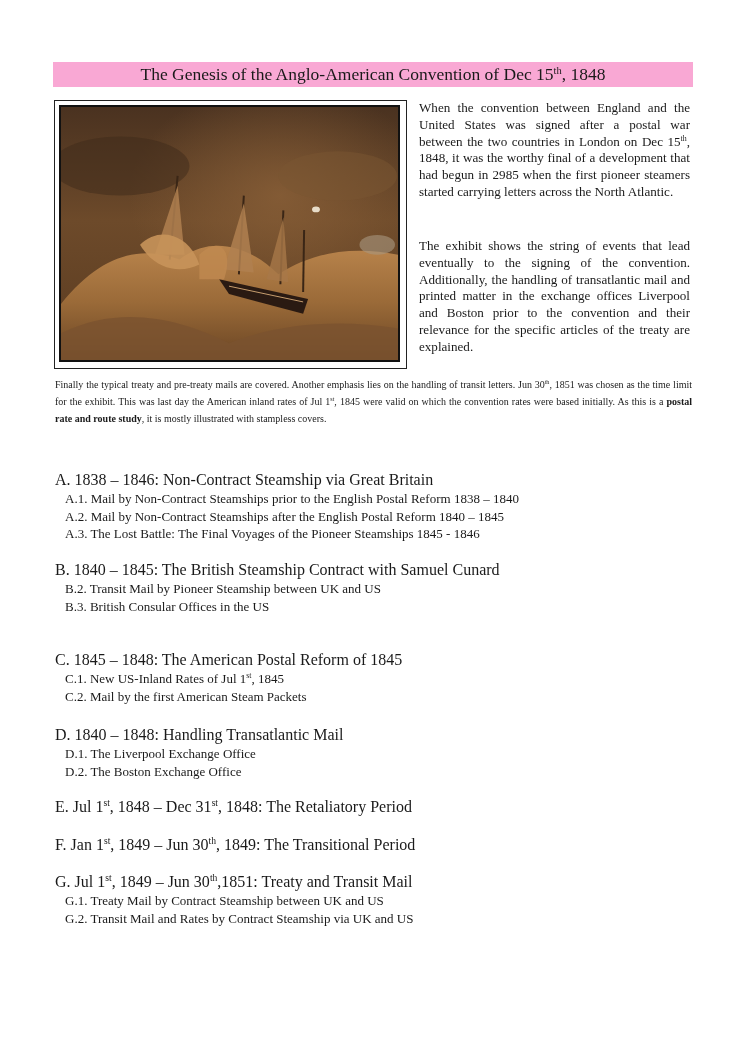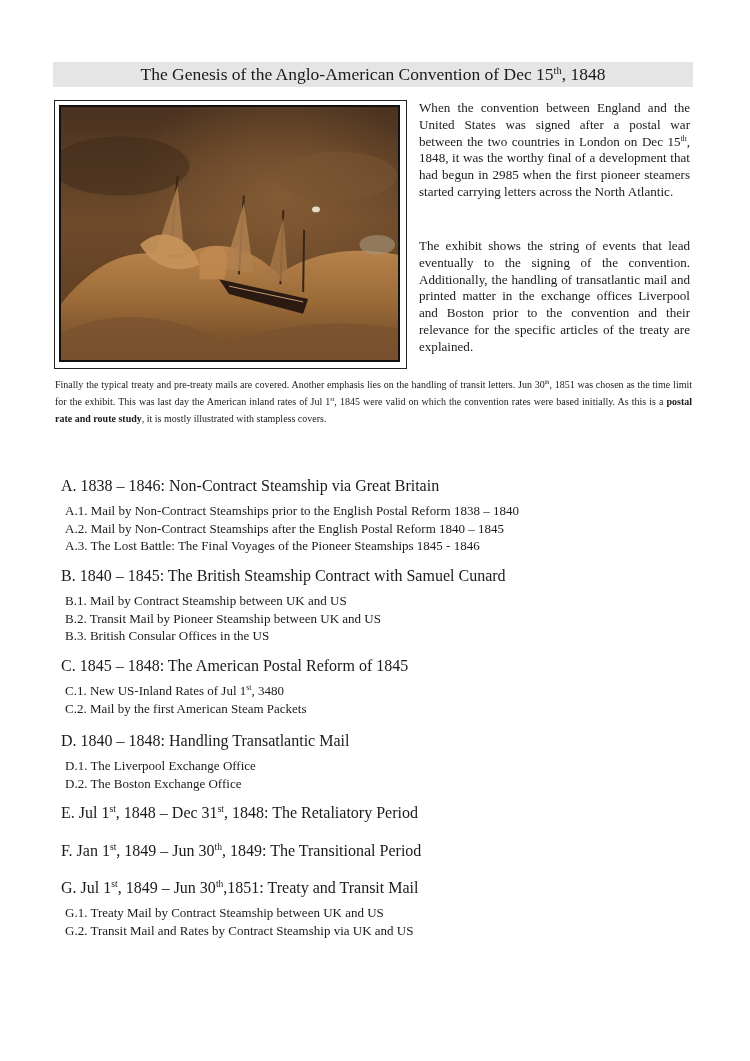--- a/index.html
+++ b/index.html
@@ -1,35 +1,35 @@
 <!DOCTYPE html>
 <html><head>
 <meta charset="utf-8">
 <style>
   html, body { margin:0; padding:0; background:#ffffff; }
   body { width:750px; height:1061px; position:relative; overflow:hidden;
          font-family:"Liberation Serif","DejaVu Serif",serif; color:#1a1a1a; }
   .title-bar { position:absolute; left:53px; top:62px; width:640px; height:25px;
-               background:#e5e5e5; text-align:center; font-size:17.5px; line-height:25px; }
+               background:#f9a8d4; text-align:center; font-size:17.5px; line-height:25px; }
   sup { font-size:0.6em; line-height:0; vertical-align:super; position:relative; top:0.05em; }
   .pic-frame { position:absolute; left:54px; top:100px; width:351px; height:267px;
                border:1px solid #222; background:#fff; }
   .pic { position:absolute; left:4px; top:4px; width:341px; height:257px;
          border:2px solid #111; box-sizing:border-box; overflow:hidden; background:#6b4a2a; }
   .pic svg { width:100%; height:100%; display:block; }
   .intro { position:absolute; left:419px; width:271px; font-size:13.1px; line-height:16.8px;
            text-align:justify; }
   .intro p { margin:0; }
   #intro1 { top:100px; }
   #intro2 { top:238px; }
   .wide { position:absolute; left:55px; top:377px; width:637px; font-size:10px;
           line-height:16.8px; text-align:justify; }
   .wide b { font-weight:bold; }
   .toc { position:absolute; left:55px; width:640px; }
-  .sec-head { font-size:16px; line-height:20px; margin:6px; }
+  .sec-head { font-size:16px; line-height:20px; margin:0; }
   .sub { font-size:13px; line-height:17.5px; margin:0 0 0 10px; }
 </style>
 </head>
 <body>
 
 <div class="title-bar">
   <span>The Genesis of the Anglo-American Convention of Dec 15</span><sup>th</sup><span>, 1848</span>
 </div>
 
 <div class="pic-frame">
@@ -88,28 +88,27 @@
 
 <div class="toc" style="top:470px;">
   <p class="sec-head">A. 1838 – 1846: Non-Contract Steamship via Great Britain</p>
   <p class="sub">A.1. Mail by Non-Contract Steamships prior to the English Postal Reform 1838 – 1840</p>
   <p class="sub">A.2. Mail by Non-Contract Steamships after the English Postal Reform 1840 – 1845</p>
   <p class="sub">A.3. The Lost Battle: The Final Voyages of the Pioneer Steamships 1845 - 1846</p>
 </div>
 
 <div class="toc" style="top:560px;">
   <p class="sec-head">B. 1840 – 1845: The British Steamship Contract with Samuel Cunard</p>
-  <p class="sub">B.1. Mail by Contract Steamship between UK and US</p>
   <p class="sub">B.2. Transit Mail by Pioneer Steamship between UK and US</p>
   <p class="sub">B.3. British Consular Offices in the US</p>
 </div>
 
 <div class="toc" style="top:650px;">
   <p class="sec-head">C. 1845 – 1848: The American Postal Reform of 1845</p>
-  <p class="sub"><span>C.1. New US-Inland Rates of Jul 1</span><sup>st</sup><span>, 3480</span></p>
+  <p class="sub"><span>C.1. New US-Inland Rates of Jul 1</span><sup>st</sup><span>, 1845</span></p>
   <p class="sub">C.2. Mail by the first American Steam Packets</p>
 </div>
 
 <div class="toc" style="top:725px;">
   <p class="sec-head">D. 1840 – 1848: Handling Transatlantic Mail</p>
   <p class="sub">D.1. The Liverpool Exchange Office</p>
   <p class="sub">D.2. The Boston Exchange Office</p>
 </div>
 
 <div class="toc" style="top:797px;">

